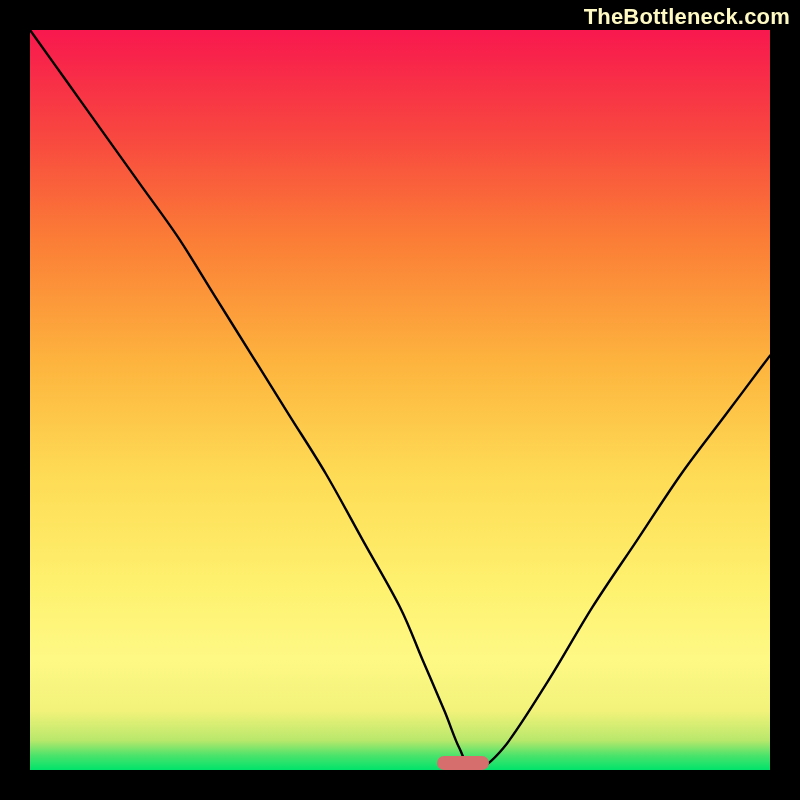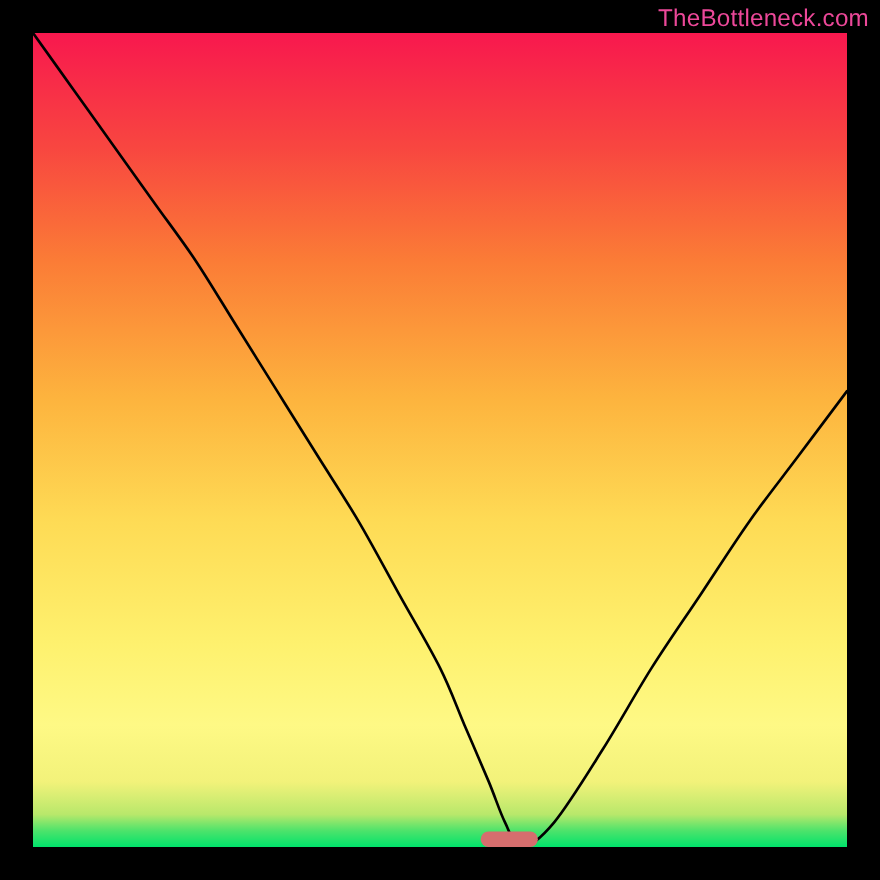--- a/index.html
+++ b/index.html
@@ -43,24 +43,24 @@
   .marker {
     position: absolute;
     height: 14px;
     border-radius: 7px;
     background: #d66e6e;
   }
   .watermark {
     position: absolute;
     top: 4px;
     right: 10px;
-    color: #ec4899;
+    color: #fef9c3;
     font-size: 22px;
     letter-spacing: 0.2px;
-    font-weight: 400;
+    font-weight: 700;
   }
   svg.curve {
     position: absolute;
     left: 0;
     top: 0;
     width: 740px;
     height: 740px;
     overflow: visible;
   }
   svg.curve path {

